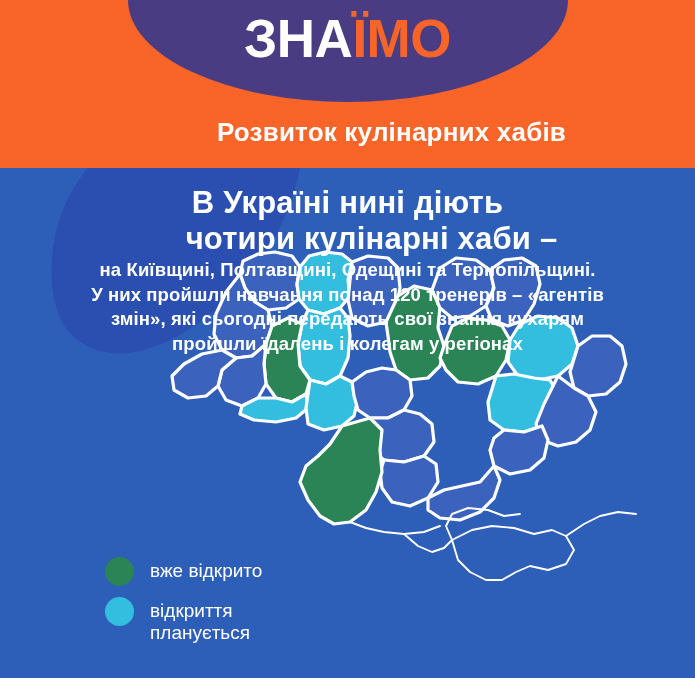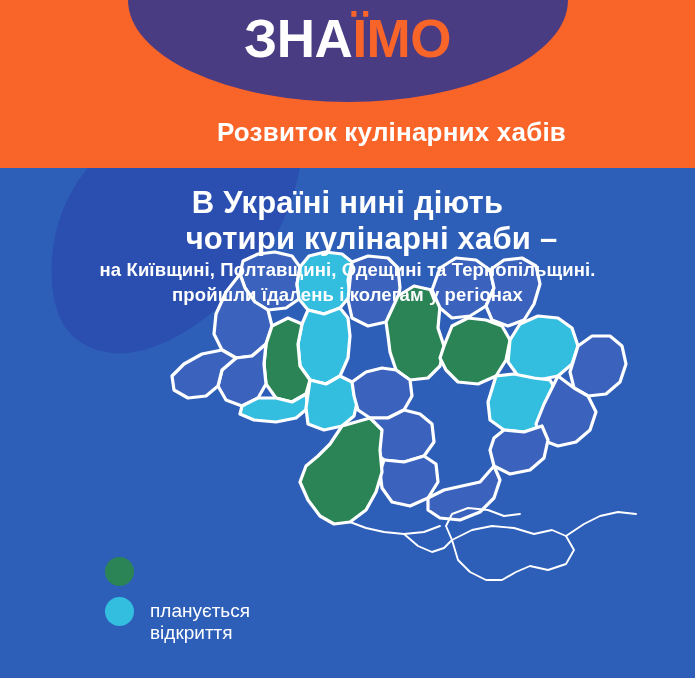--- a/index.html
+++ b/index.html
@@ -213,30 +213,33 @@
       </g>
     </svg>
 
     <div class="headline">
       <span class="l1">В Україні нині діють</span>
       <span class="l2">чотири кулінарні хаби –</span>
     </div>
 
     <div class="lede">
       <span>на Київщині, Полтавщині, Одещині та Тернопільщині.</span>
+      <span>У них пройшли навчання понад 120 тренерів – «агентів</span>
+      <span>змін», які сьогодні передають свої знання кухарям</span>
       <span>пройшли їдалень і колегам у регіонах</span>
     </div>
 
     <div class="legend">
       <div class="legend-row">
         <div class="legend-dot green"></div>
+        <div class="legend-label">вже відкрито</div>
       </div>
       <div class="legend-row">
         <div class="legend-dot cyan"></div>
         <div class="legend-label">
+          <div>відкриття</div>
           <div>планується</div>
-          <div>відкриття</div>
         </div>
       </div>
     </div>
 
   </div>
 </div>
 
 </body></html>

